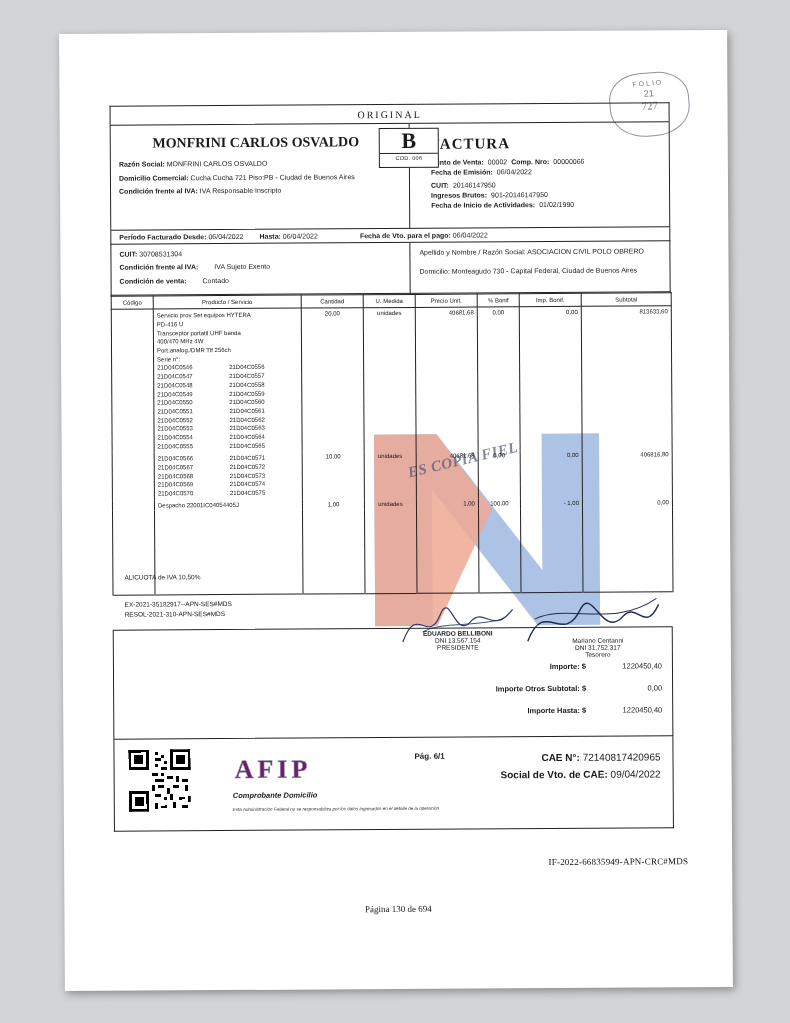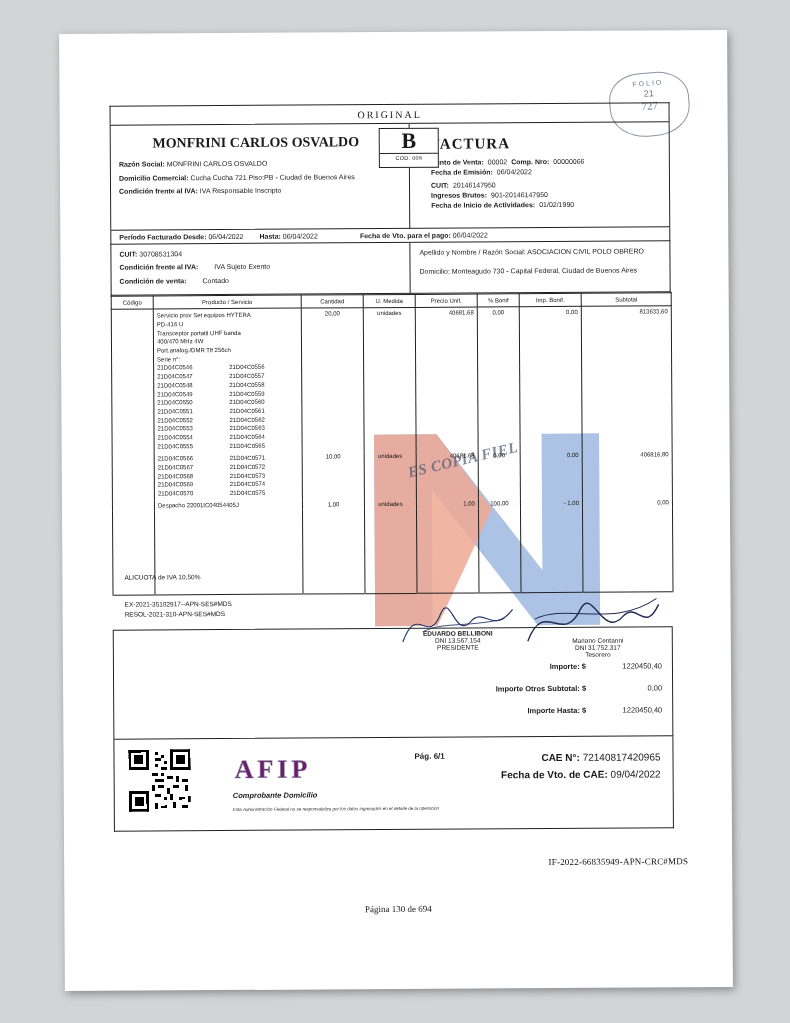--- a/index.html
+++ b/index.html
@@ -651,21 +651,21 @@
               <rect x="20" y="16" width="1" height="2"></rect>
           </g>
         </svg>
         <div class="afip-logo">AFIP</div>
         <div class="comp-aut">Comprobante Domicilio</div>
         <div class="disclaimer">Esta Administración Federal no se responsabiliza por los datos ingresados en el detalle de la operación</div>
         <div class="pag">Pág. 6/1</div>
         <div class="cae">
           <div><b>CAE N°:</b>
             <span>72140817420965</span></div>
-          <div><b>Fecha de Vto. de CAE:</b>
+          <div><b>Social de Vto. de CAE:</b>
             <span>09/04/2022</span></div>
         </div>
       </div>
 
       <div class="ifcode">IF-2022-66835949-APN-CRC#MDS</div>
       <div class="pagina">Página 130 de 694</div>
 
     </div>
   </div>
 </div>

